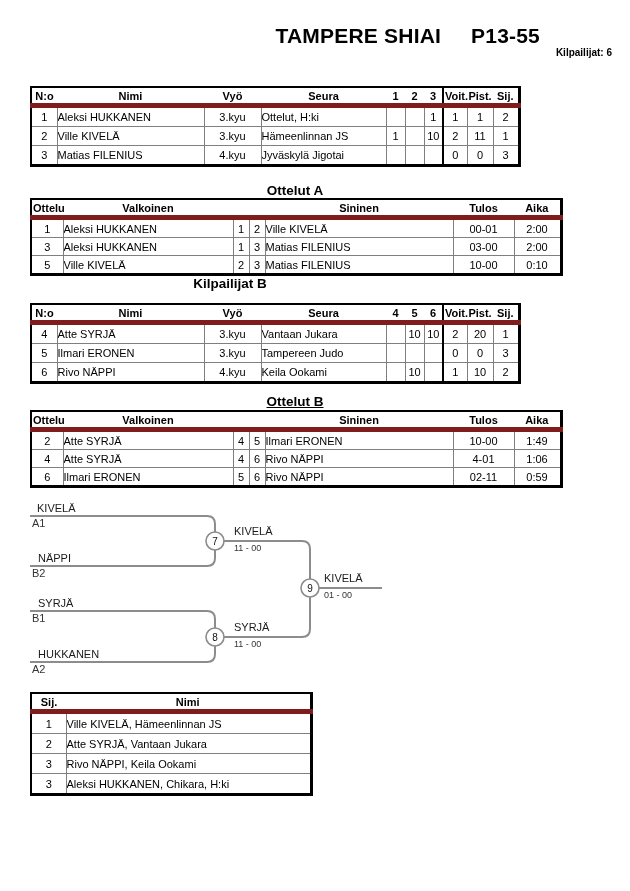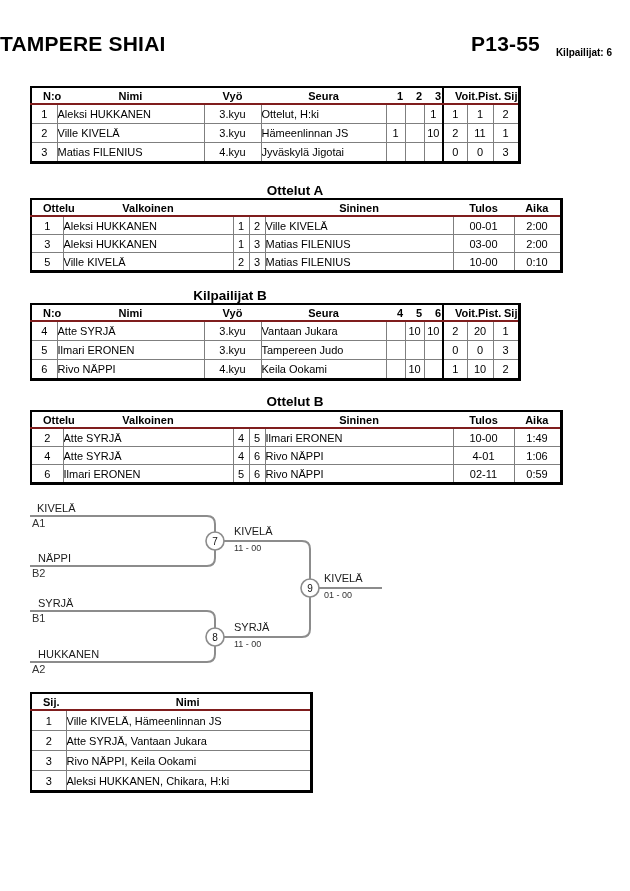--- a/index.html
+++ b/index.html
@@ -3,51 +3,51 @@
 <meta charset="utf-8">
 <style>
   html,body{margin:0;padding:0;background:#fff;}
   .page{
     position:relative;width:630px;height:891px;background:#fff;overflow:hidden;
     font-family:"Liberation Sans",sans-serif;color:#000;
   }
   
   .title-row{
     position:absolute;top:24px;left:0;width:540px;
-    display:flex;justify-content:space-between;align-items:baseline;
-    font-weight:bold;font-size:21px;letter-spacing:.2px;white-space:nowrap;margin-top:8px;
+    display:flex;justify-content:flex-end;align-items:baseline;
+    font-weight:bold;font-size:21px;letter-spacing:.2px;white-space:nowrap;
   }
   .t-date{margin-left:11px;}
   .t-cat{margin-left:30px;}
   .participants{
     position:absolute;top:47px;right:18px;
     font-weight:bold;font-size:10px;
   }
   
   .sec-heading{
     position:absolute;font-weight:bold;font-size:13.5px;text-align:center;white-space:nowrap;
   }
   .h-poolA{top:69px;left:30px;width:400px;}
   .h-matchA{top:183px;left:30px;width:530px;}
-  .h-poolB{top:288px;left:30px;width:400px;}
-  .h-matchB{top:394px;left:30px;width:530px;}
+  .h-poolB{top:276px;left:30px;width:400px;}
+  .h-matchB{top:394px;left:30px;width:530px;text-decoration:underline;}
   .h-results{top:675px;left:30px;width:280px;}
   
   table.tbl{
     position:absolute;border-collapse:collapse;table-layout:fixed;
     font-size:11px;background:#fff;
     border:2px solid #000;border-right-width:3px;border-bottom-width:3px;
   }
   .pos-poolA{top:86px;left:30px;width:488px;}
   .pos-matchA{top:198px;left:30px;width:530px;}
   .pos-poolB{top:303px;left:30px;width:488px;}
   .pos-matchB{top:410px;left:30px;width:530px;}
   .pos-results{top:692px;left:30px;width:280px;}
   .tbl th{
-    font-weight:bold;height:15px;padding:0 11px;border:none;border-bottom:2px solid #7f1d1d;
+    font-weight:bold;height:15px;padding:0 1px;border:none;border-bottom:5px solid #7f1d1d;
     white-space:nowrap;overflow:visible;text-align:center;
   }
   .tbl td{
     border:1px solid #7f7f7f;height:18px;padding:0;white-space:nowrap;overflow:hidden;
   }
   table.tbl-o td{height:17px;}
   table.tbl-r td{height:19px;}
   .al{text-align:left;padding-left:2px;}
   .c{text-align:center;}
   .l{text-align:left;padding-left:7px;}

